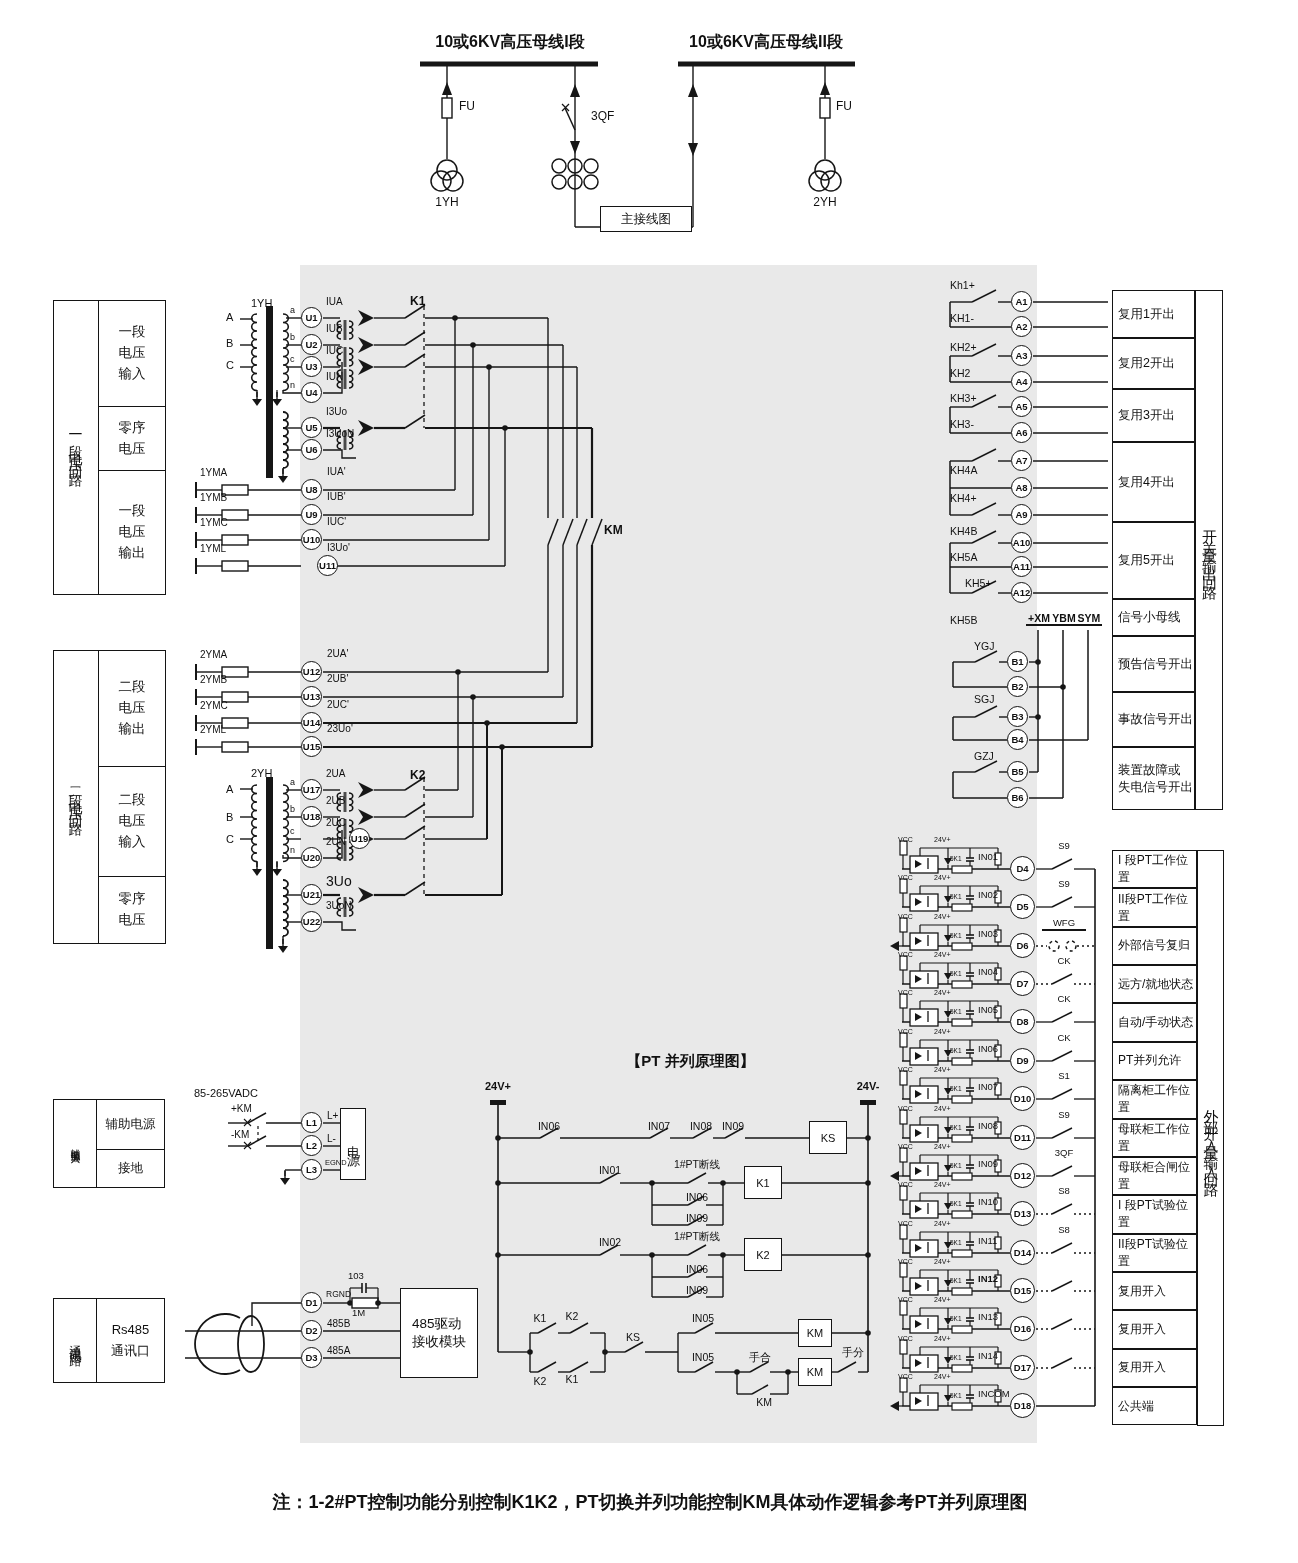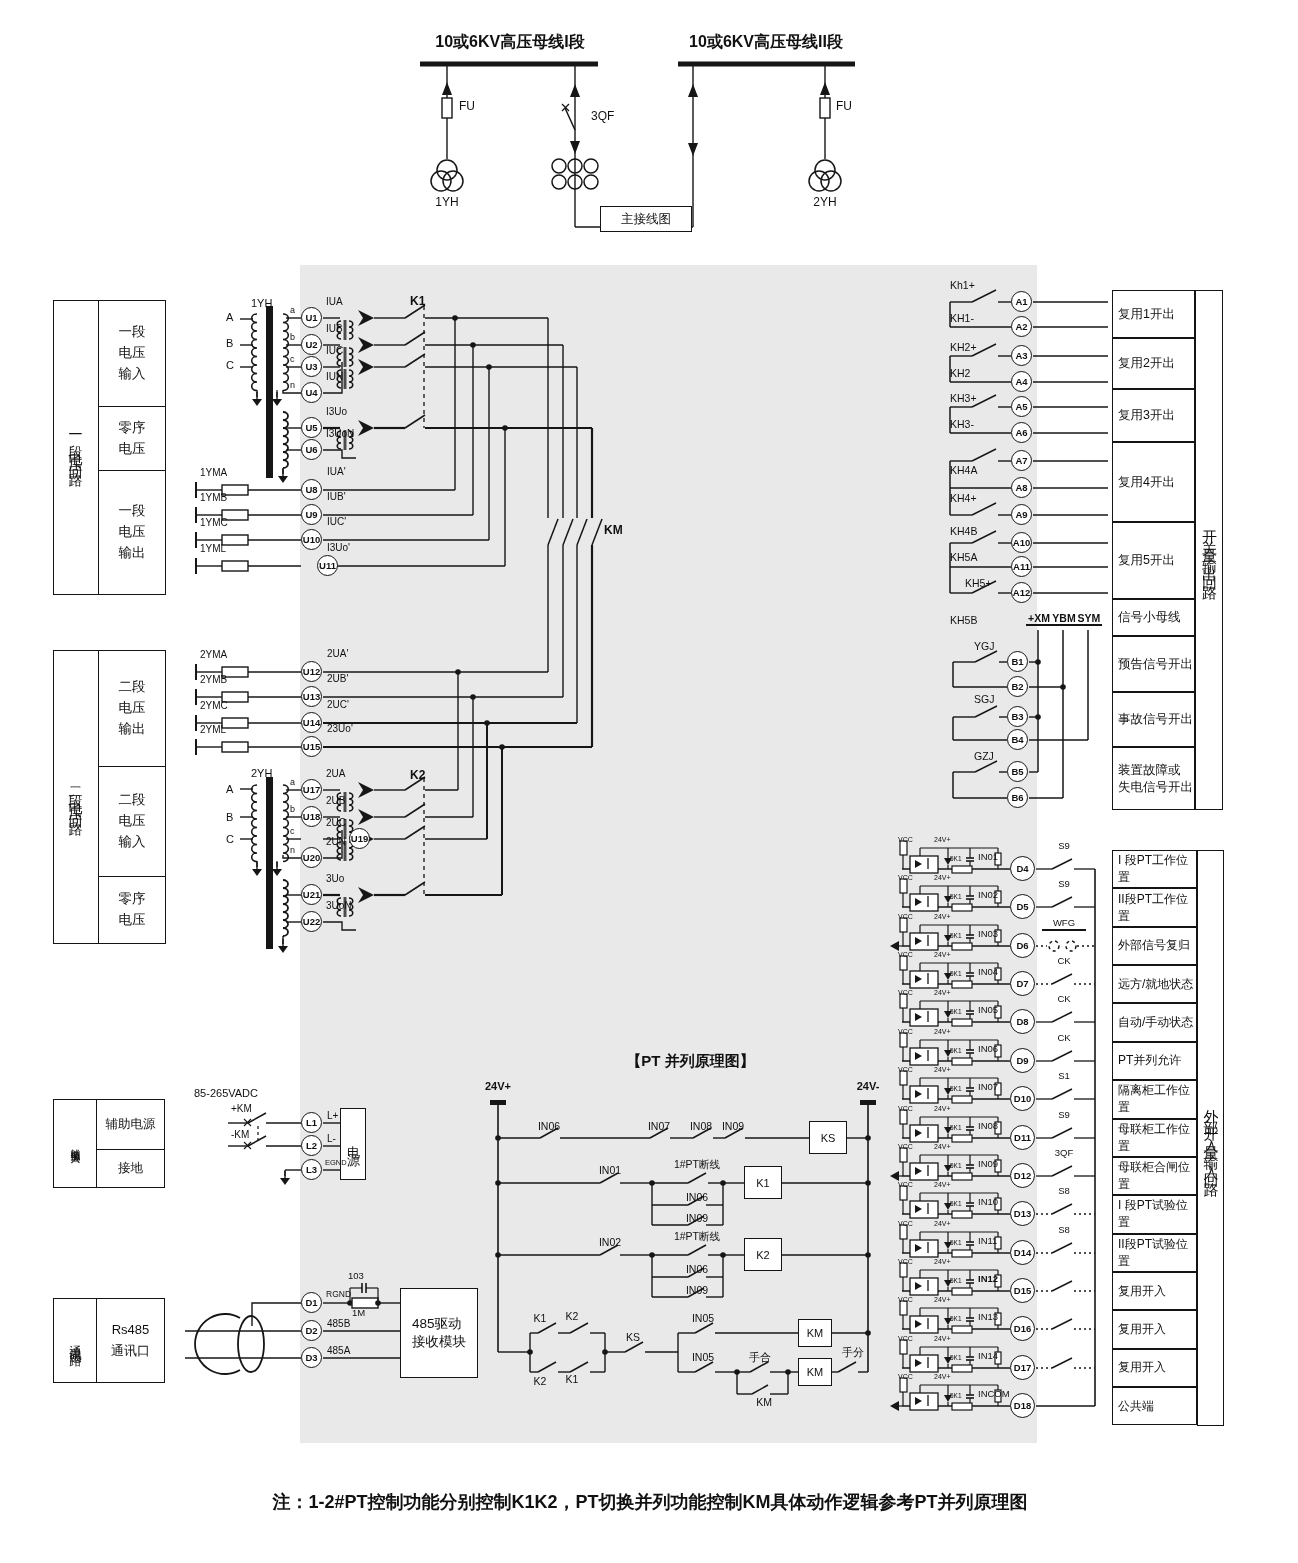--- a/index.html
+++ b/index.html
@@ -900,21 +900,21 @@
     <div class="lab" style="left: 251px; top: 767px; font-size: 11px;">2YH</div>
     <div class="term" style="left: 301px; top: 779px; width: 19px; height: 19px;">U17</div>
     <div class="lab" style="left: 326px; top: 768px; font-size: 10px;">2UA</div>
     <div class="term" style="left: 301px; top: 806px; width: 19px; height: 19px;">U18</div>
     <div class="lab" style="left: 326px; top: 795px; font-size: 10px;">2UB</div>
     <div class="term" style="left: 301px; top: 828px; width: 19px; height: 19px; margin-left: 48px;">U19</div>
     <div class="lab" style="left: 326px; top: 817px; font-size: 10px;">2UC</div>
     <div class="term" style="left: 301px; top: 847px; width: 19px; height: 19px;">U20</div>
     <div class="lab" style="left: 326px; top: 836px; font-size: 10px;">2UN</div>
     <div class="term" style="left: 301px; top: 884px; width: 19px; height: 19px;">U21</div>
-    <div class="lab" style="left: 326px; top: 873px; font-size: 10px;">3Uo</div>
+    <div class="lab" style="left: 326px; top: 873px; font-size: 14px;">3Uo</div>
     <div class="term" style="left: 301px; top: 911px; width: 19px; height: 19px;">U22</div>
     <div class="lab" style="left: 326px; top: 900px; font-size: 10px;">3UoN</div>
     <div class="lab" style="left: 410px; top: 769px; font-size: 12px; font-weight: 600;">K2</div>
     <div class="lab" style="left: 194px; top: 1087px; font-size: 11px;">85-265VADC</div>
     <div class="lab" style="left: 231px; top: 1103px; font-size: 10px;">+KM</div>
     <div class="lab" style="left: 231px; top: 1129px; font-size: 10px;">-KM</div>
     <div class="term" style="left: 301px; top: 1112px; width: 19px; height: 19px;">L1</div>
     <div class="term" style="left: 301px; top: 1135px; width: 19px; height: 19px;">L2</div>
     <div class="term" style="left: 301px; top: 1159px; width: 19px; height: 19px;">L3</div>
     <div class="lab" style="left: 327px; top: 1110px; font-size: 10px;">L+</div>

